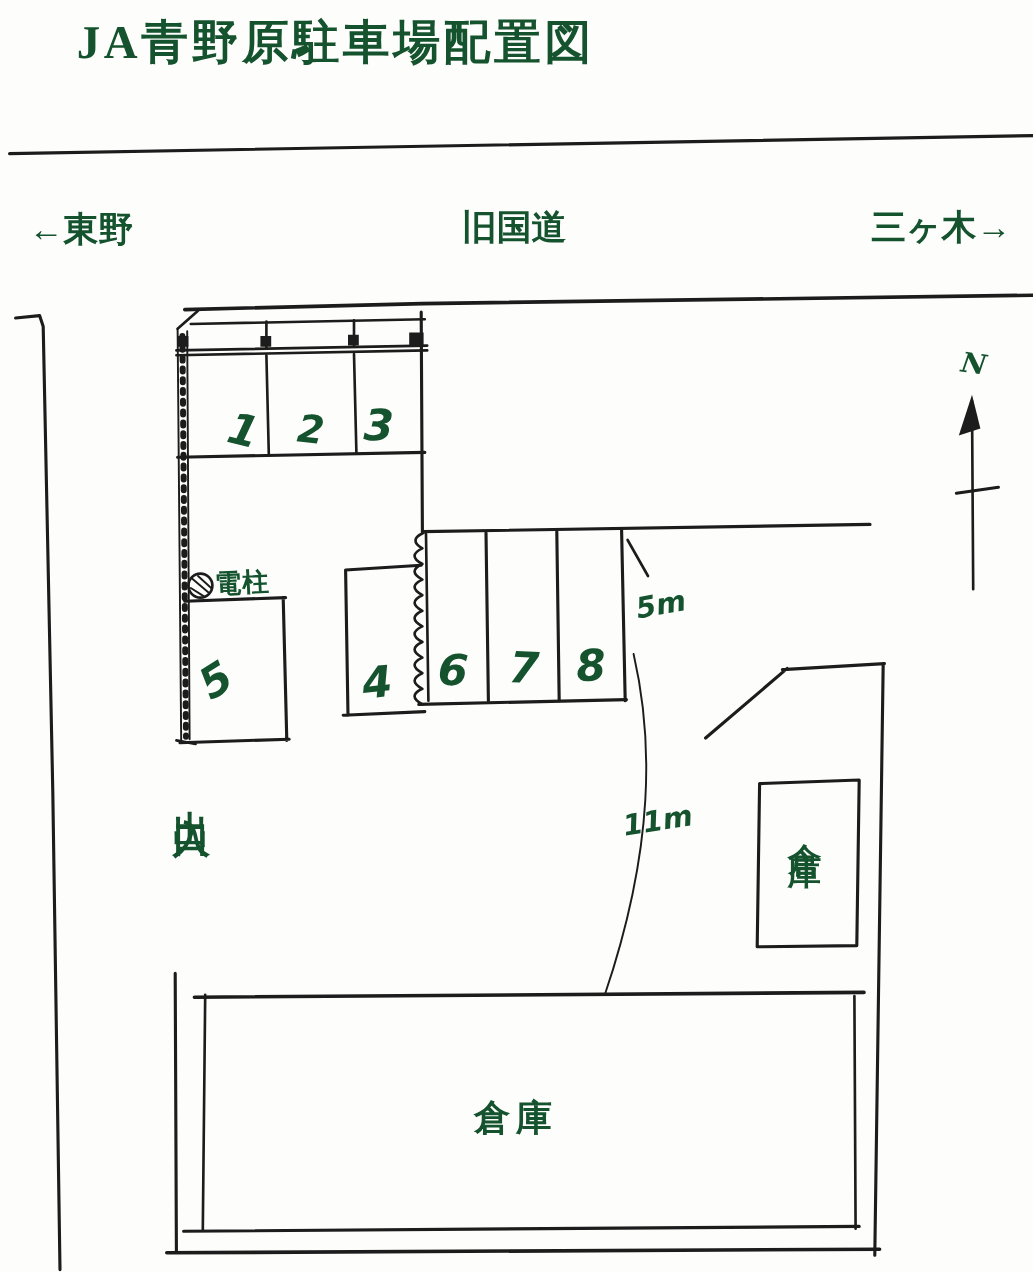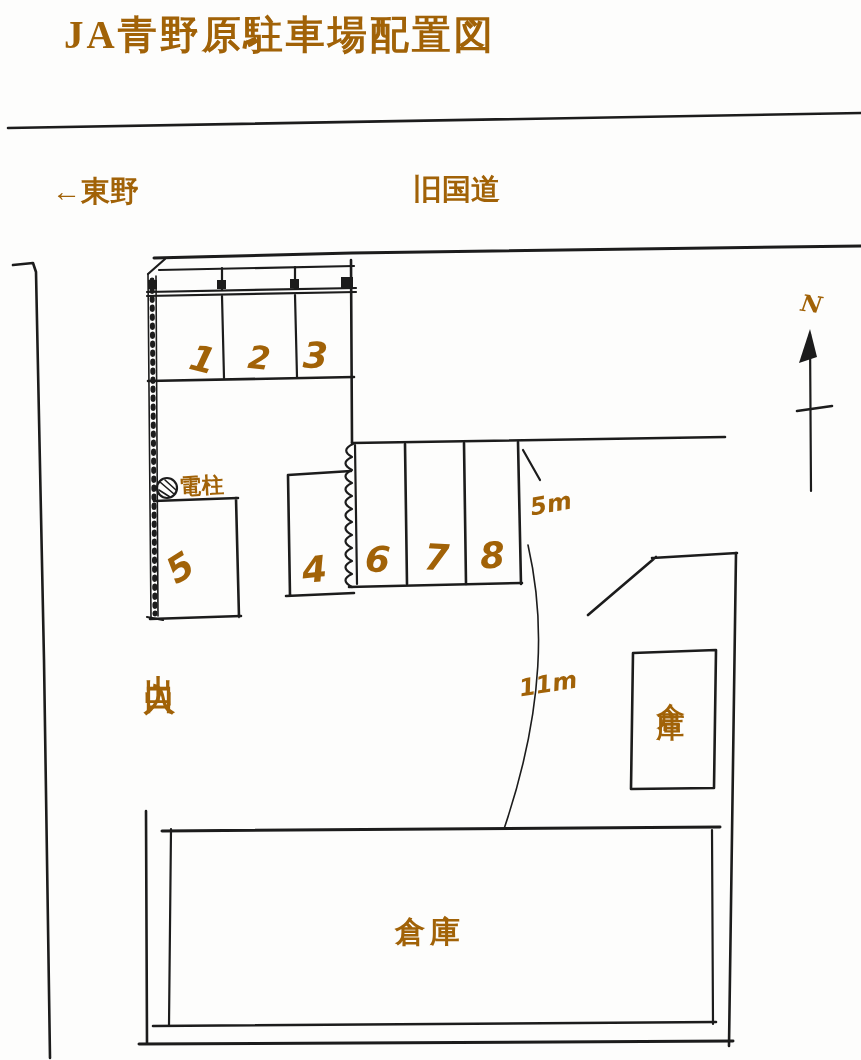--- a/index.html
+++ b/index.html
@@ -2,28 +2,28 @@
 <html><head>
 <meta charset="utf-8">
 <style>
   html,body{margin:0;padding:0;background:#ffffff;}
   #page{
     position:relative;width:861px;height:1060px;overflow:hidden;
     background-color:#fdfdfc;
     background-image:radial-gradient(#ededе8 0.6px, transparent 0.7px);
     background-size:5px 5px;
     font-family:"Liberation Sans", sans-serif;
-    color:#a16207;
+    color:#14532d;
   }
   .abs{position:absolute;}
   .title{
     left:64px;top:8px;font-family:"Liberation Serif", serif;
     font-size:39px;font-weight:600;letter-spacing:3px;white-space:nowrap;
   }
-  .roadlabel{font-size:29px;font-weight:700;white-space:nowrap;margin-left:28px;}
+  .roadlabel{font-size:29px;font-weight:700;white-space:nowrap;}
   .rl-west{left:24px;top:172px;}
   .rl-center{left:385px;top:170px;font-family:Liberation Mono, monospace;}
   .rl-east{left:726px;top:170px;}
   svg{position:absolute;left:0;top:0;}
   svg path, svg circle{stroke:#1c1c1c;fill:none;stroke-linecap:round;stroke-linejoin:round;}
   .sw1{stroke-width:1.6;} .sw2{stroke-width:2.2;} .sw25{stroke-width:2.6;} .sw3{stroke-width:3;}
   .fill{fill:#1c1c1c;stroke:none;}
   .hatchwall{stroke-width:5;stroke-dasharray:2.5 6.5;}
   .handnum{
     font-family:"DejaVu Sans", sans-serif;font-style:italic;font-weight:600;
@@ -57,20 +57,21 @@
 </style>
 </head>
 <body>
 
 <div id="page">
 
   <div class="abs title">JA青野原駐車場配置図</div>
 
   <div class="abs roadlabel rl-west">←東野</div>
   <div class="abs roadlabel rl-center">旧国道</div>
+  <div class="abs roadlabel rl-east">三ヶ木→</div>
 
   <svg width="861" height="1060" viewBox="0 0 861 1060">
 
     <path class="sw25" d="M8,128 L861,113"></path>
 
     <path class="sw3" d="M154,258 L352,253 L861,246"></path>
 
     <path class="sw25" d="M13,265 L33,263 L36,272 L44,660 L50,1058"></path>
 
     <g>

